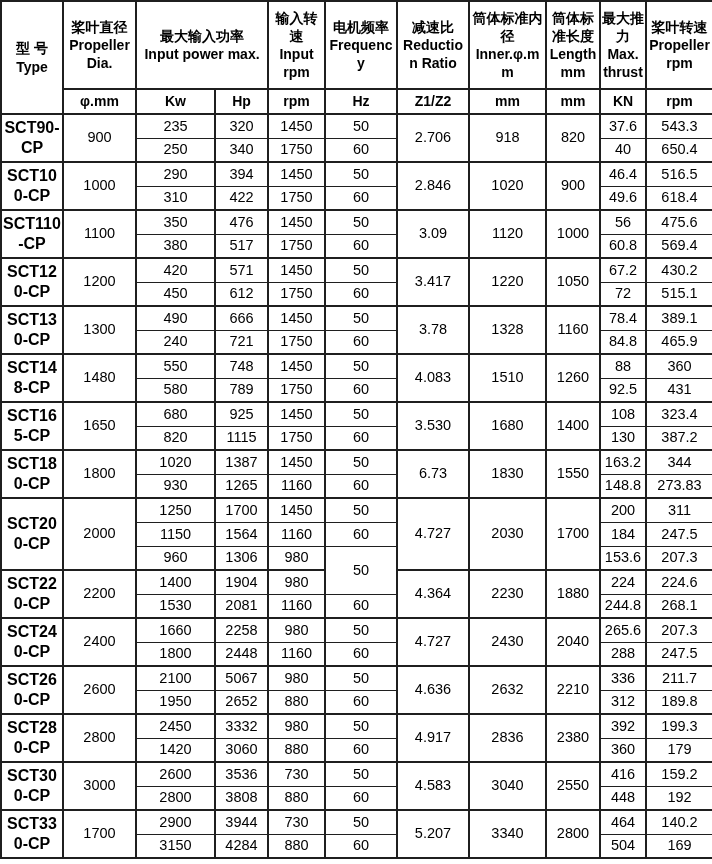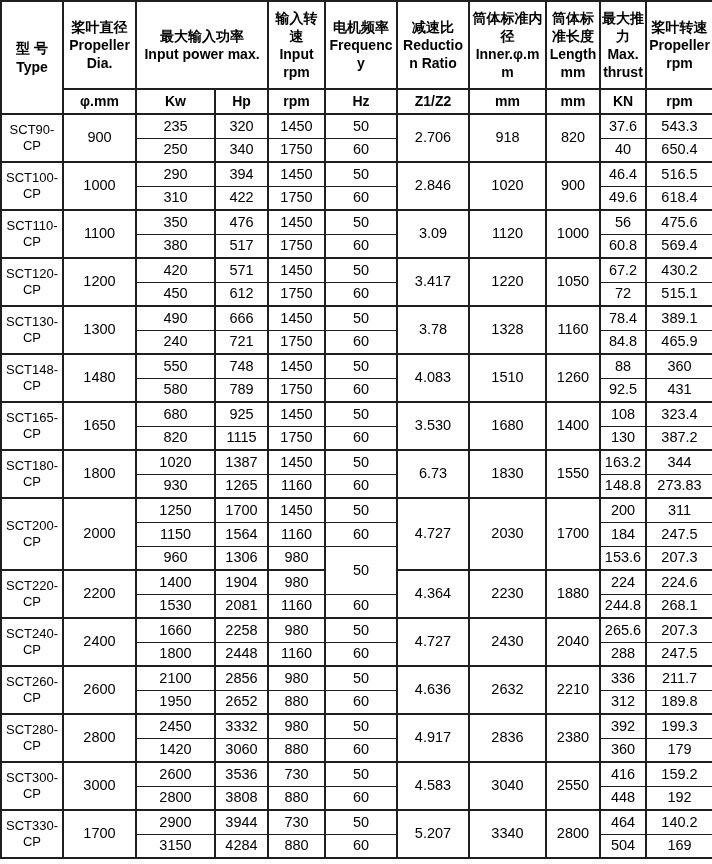--- a/index.html
+++ b/index.html
@@ -40,22 +40,22 @@
   }
   thead tr.main { height: 88px; }
   thead tr.units { height: 25px; }
   tbody tr { height: 24px; }
   tbody td {
     font-size: 14.5px;
     font-weight: normal;
     line-height: 1.1;
   }
   tbody th.model {
-    font-weight: normal;
-    font-size: 13px;
+    font-weight: bold;
+    font-size: 16px;
     line-height: 1.25;
   }
 </style>
 </head>
 <body>
 
 <div class="page">
   <table class="spec">
     <colgroup>
       <col style="width:62px">
@@ -362,21 +362,21 @@
           <td>2448</td>
           <td>1160</td>
           <td>60</td>
           <td>288</td>
           <td>247.5</td>
         </tr>
         <tr>
           <th rowspan="2" class="model">SCT260-CP</th>
           <td rowspan="2">2600</td>
           <td class="thin">2100</td>
-          <td class="thin">2856</td>
+          <td class="thin">5067</td>
           <td class="thin">980</td>
           <td class="thin">50</td>
           <td rowspan="2">4.636</td>
           <td rowspan="2">2632</td>
           <td rowspan="2">2210</td>
           <td class="thin">336</td>
           <td class="thin">211.7</td>
         </tr>
         <tr>
           <td>1950</td>

